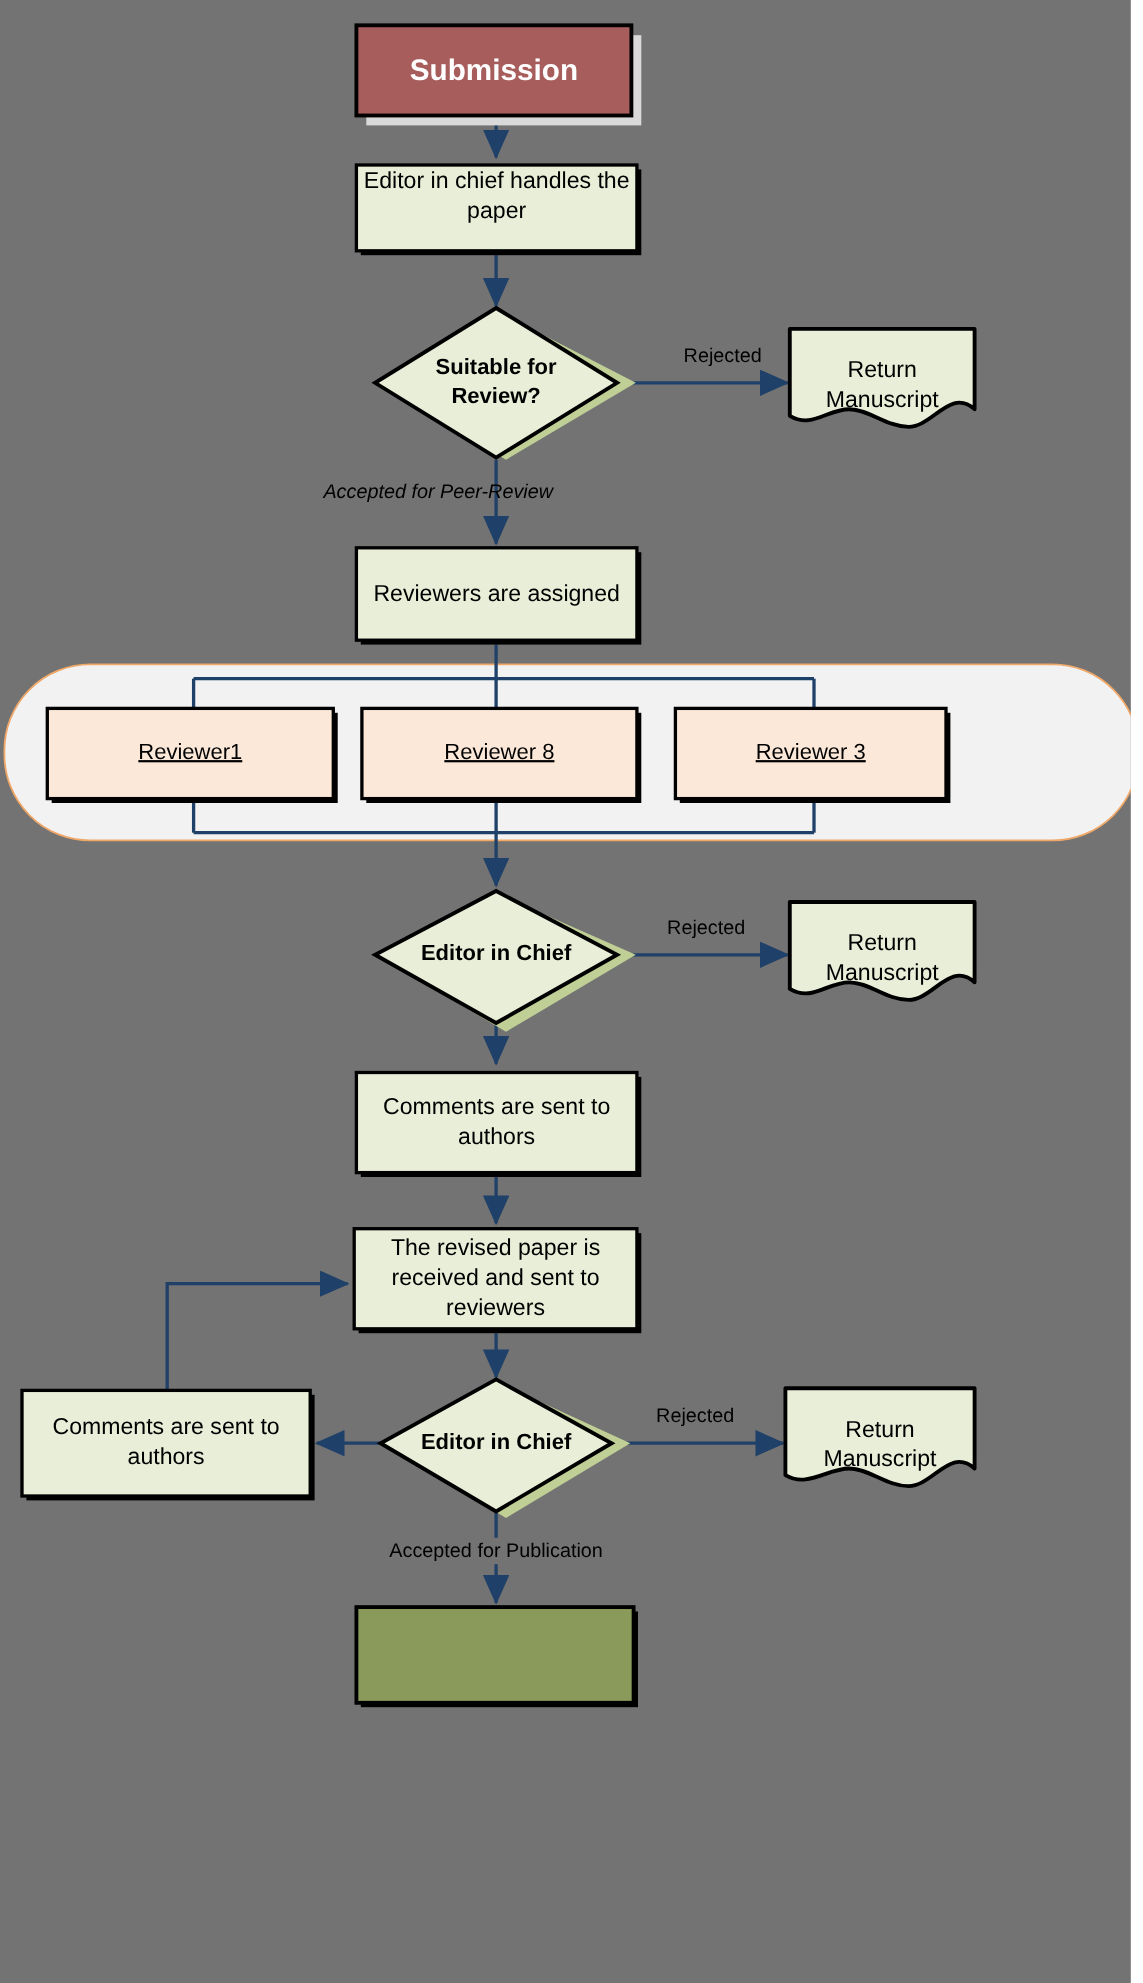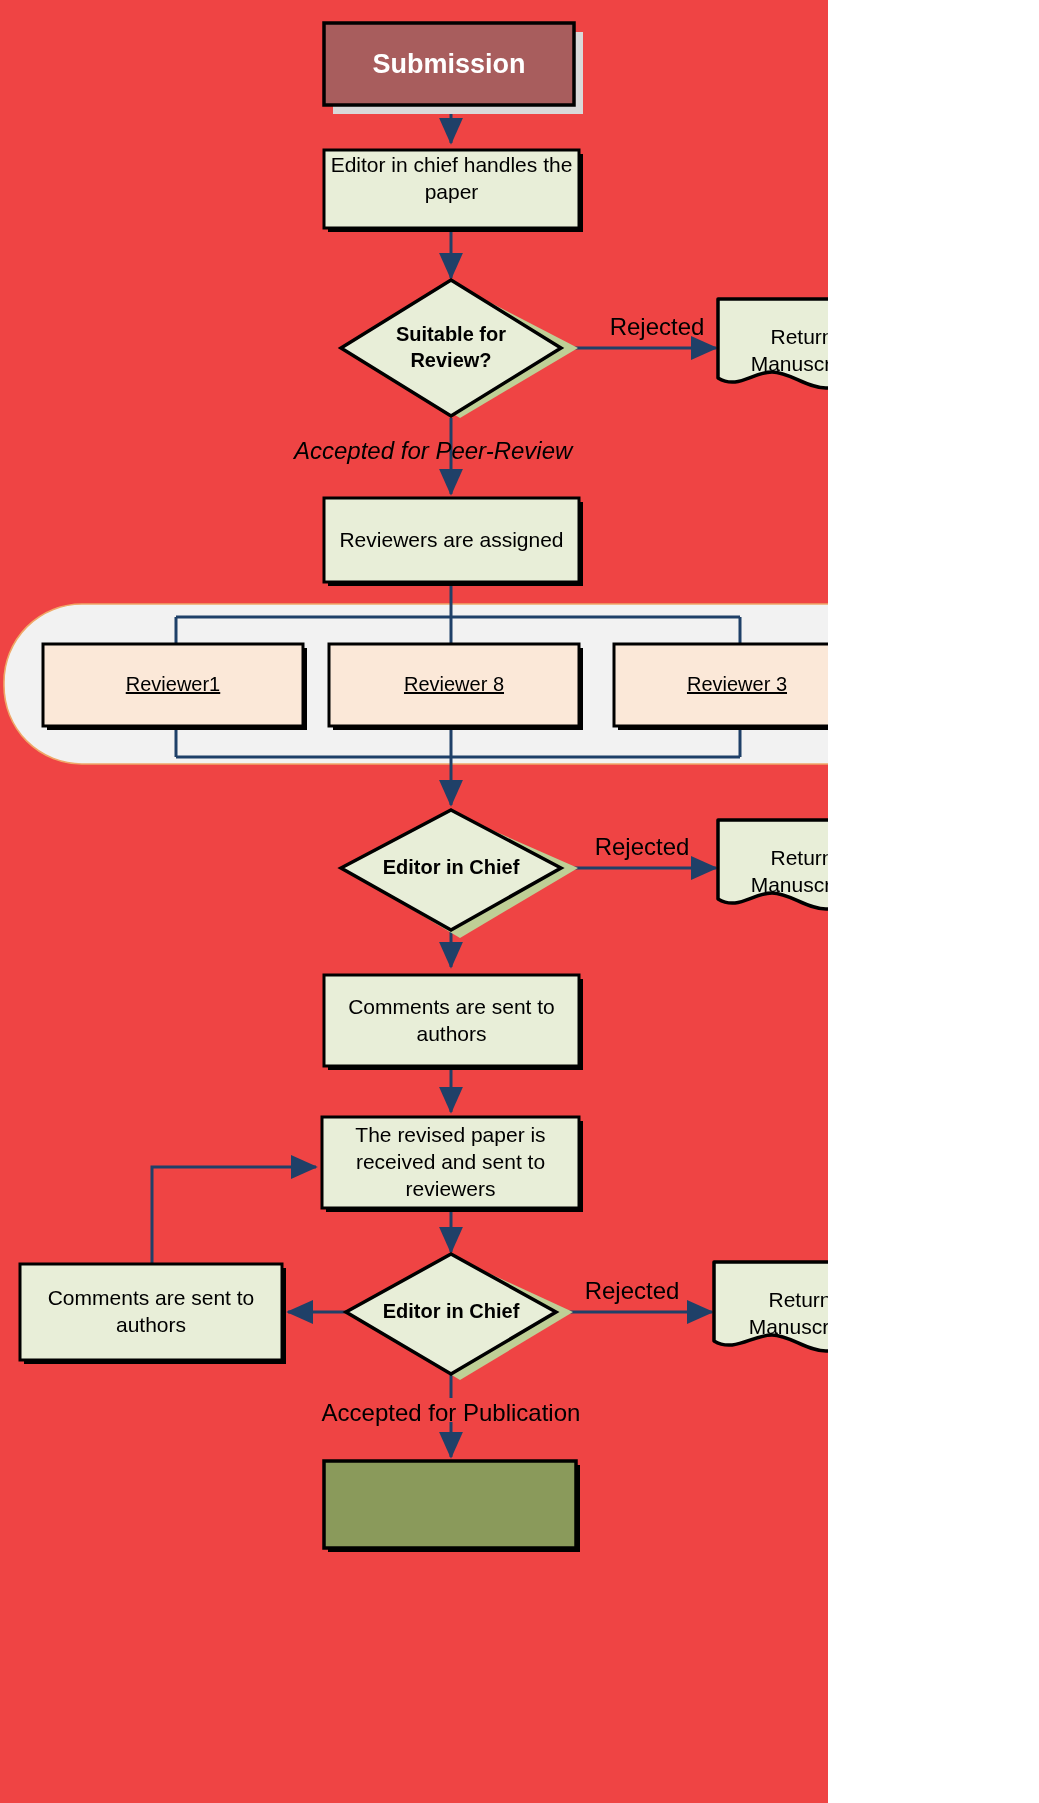--- a/index.html
+++ b/index.html
@@ -5,23 +5,23 @@
   html, body {
     margin: 0;
     padding: 0;
     background: #ffffff;
   }
   body {
     font-family: "Liberation Sans", sans-serif;
   }
   #canvas {
     position: relative;
-    width: 828px;
+    width: 1028px;
     height: 1803px;
-    background: #ef4444;
+    background: #737373;
     overflow: hidden;
   }
   #svg-layer {
     position: absolute;
     left: 0;
     top: 0;
     width: 1039px;
     height: 1803px;
   }
   .node-label {
@@ -53,21 +53,21 @@
     font-weight: normal;
     text-decoration: underline;
   }
   .lbl-doc {
     font-size: 21px;
     font-weight: normal;
     margin-top: 16px;
   }
   .edge-label {
     position: absolute;
-    font-size: 24px;
+    font-size: 18px;
     color: #000000;
     white-space: nowrap;
     text-align: center;
     pointer-events: none;
   }
 </style>
 </head>
 <body>
 
 <div id="canvas">

